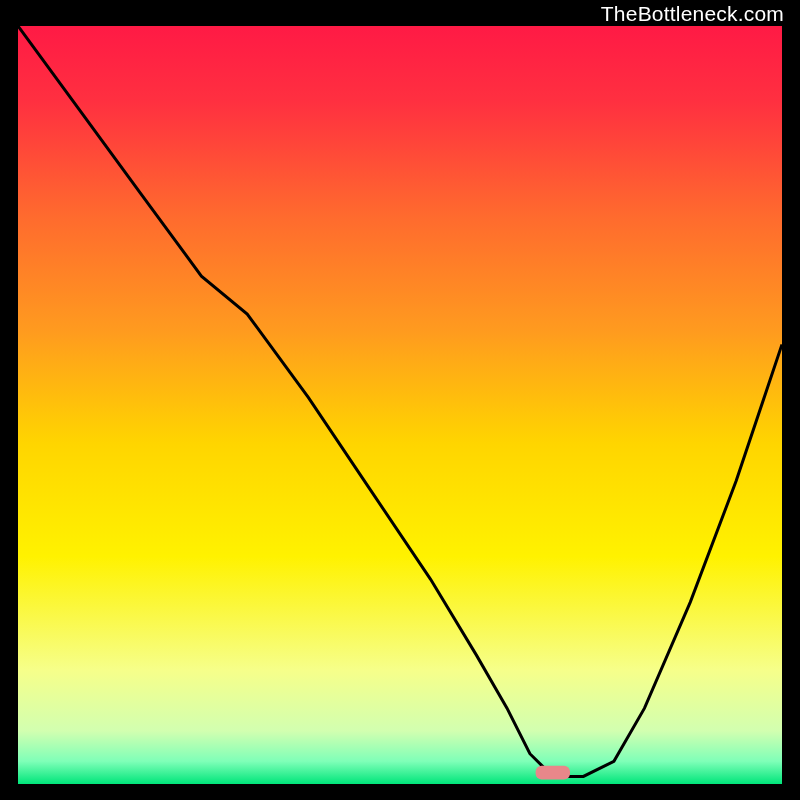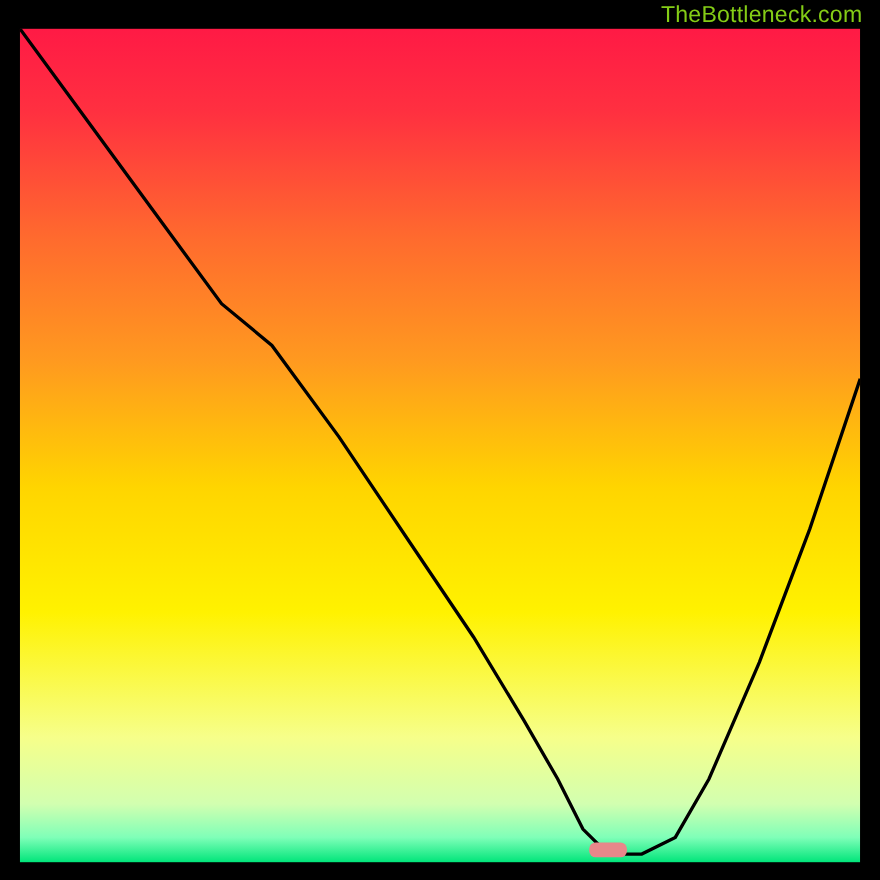--- a/index.html
+++ b/index.html
@@ -15,21 +15,21 @@
     position: absolute;
     left: 18px;
     top: 26px;
     width: 764px;
     height: 758px;
   }
   .watermark {
     position: absolute;
     top: 2px;
     right: 16px;
-    color: #84cc16;
+    color: #ffffff;
     font-size: 21px;
     font-weight: 500;
     letter-spacing: 0.2px;
   }
   svg { display: block; }
 </style>
 </head>
 <body>
 
 <div class="watermark">TheBottleneck.com</div>

